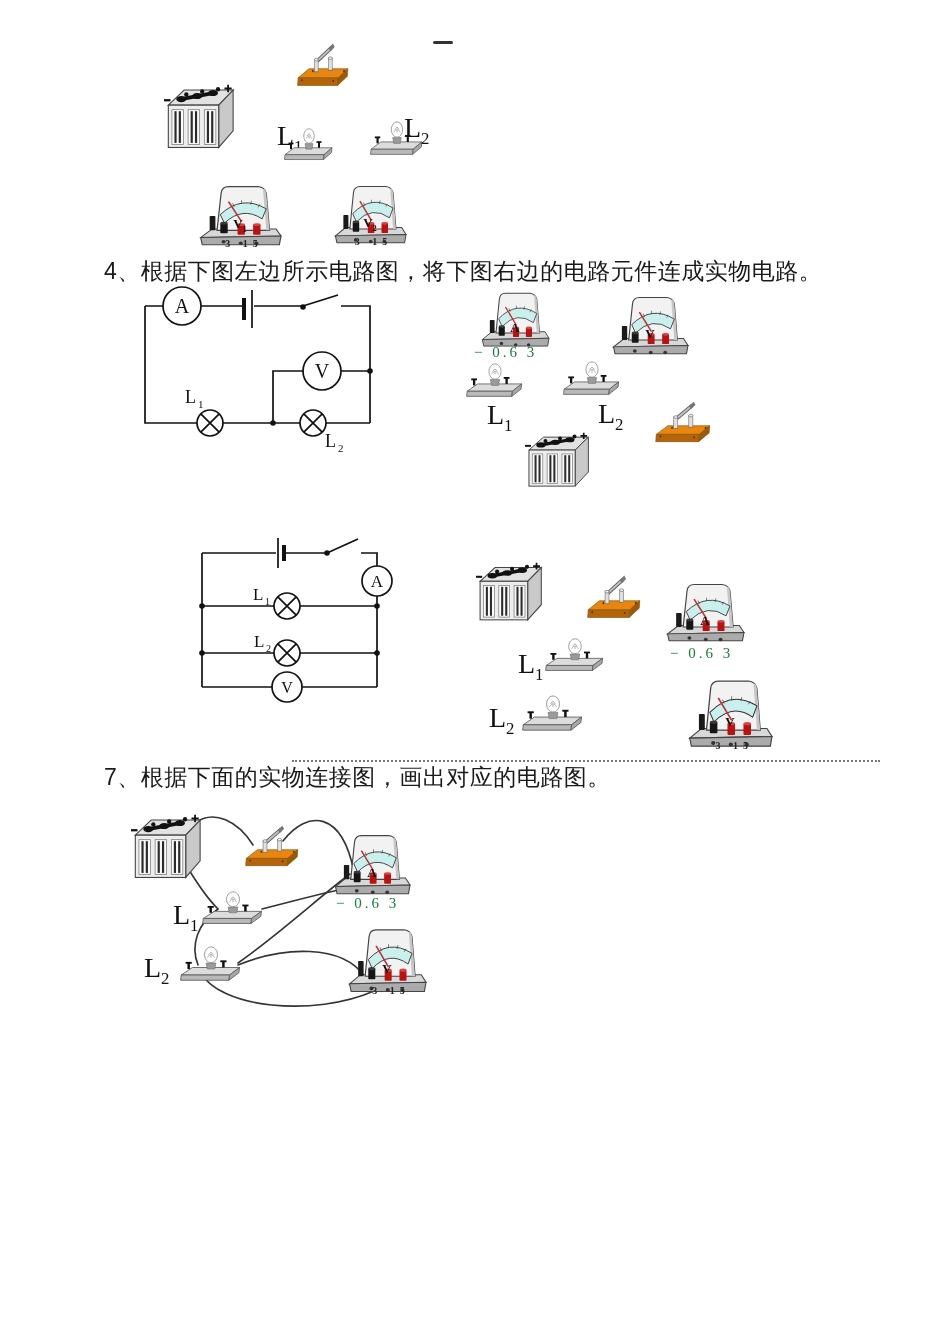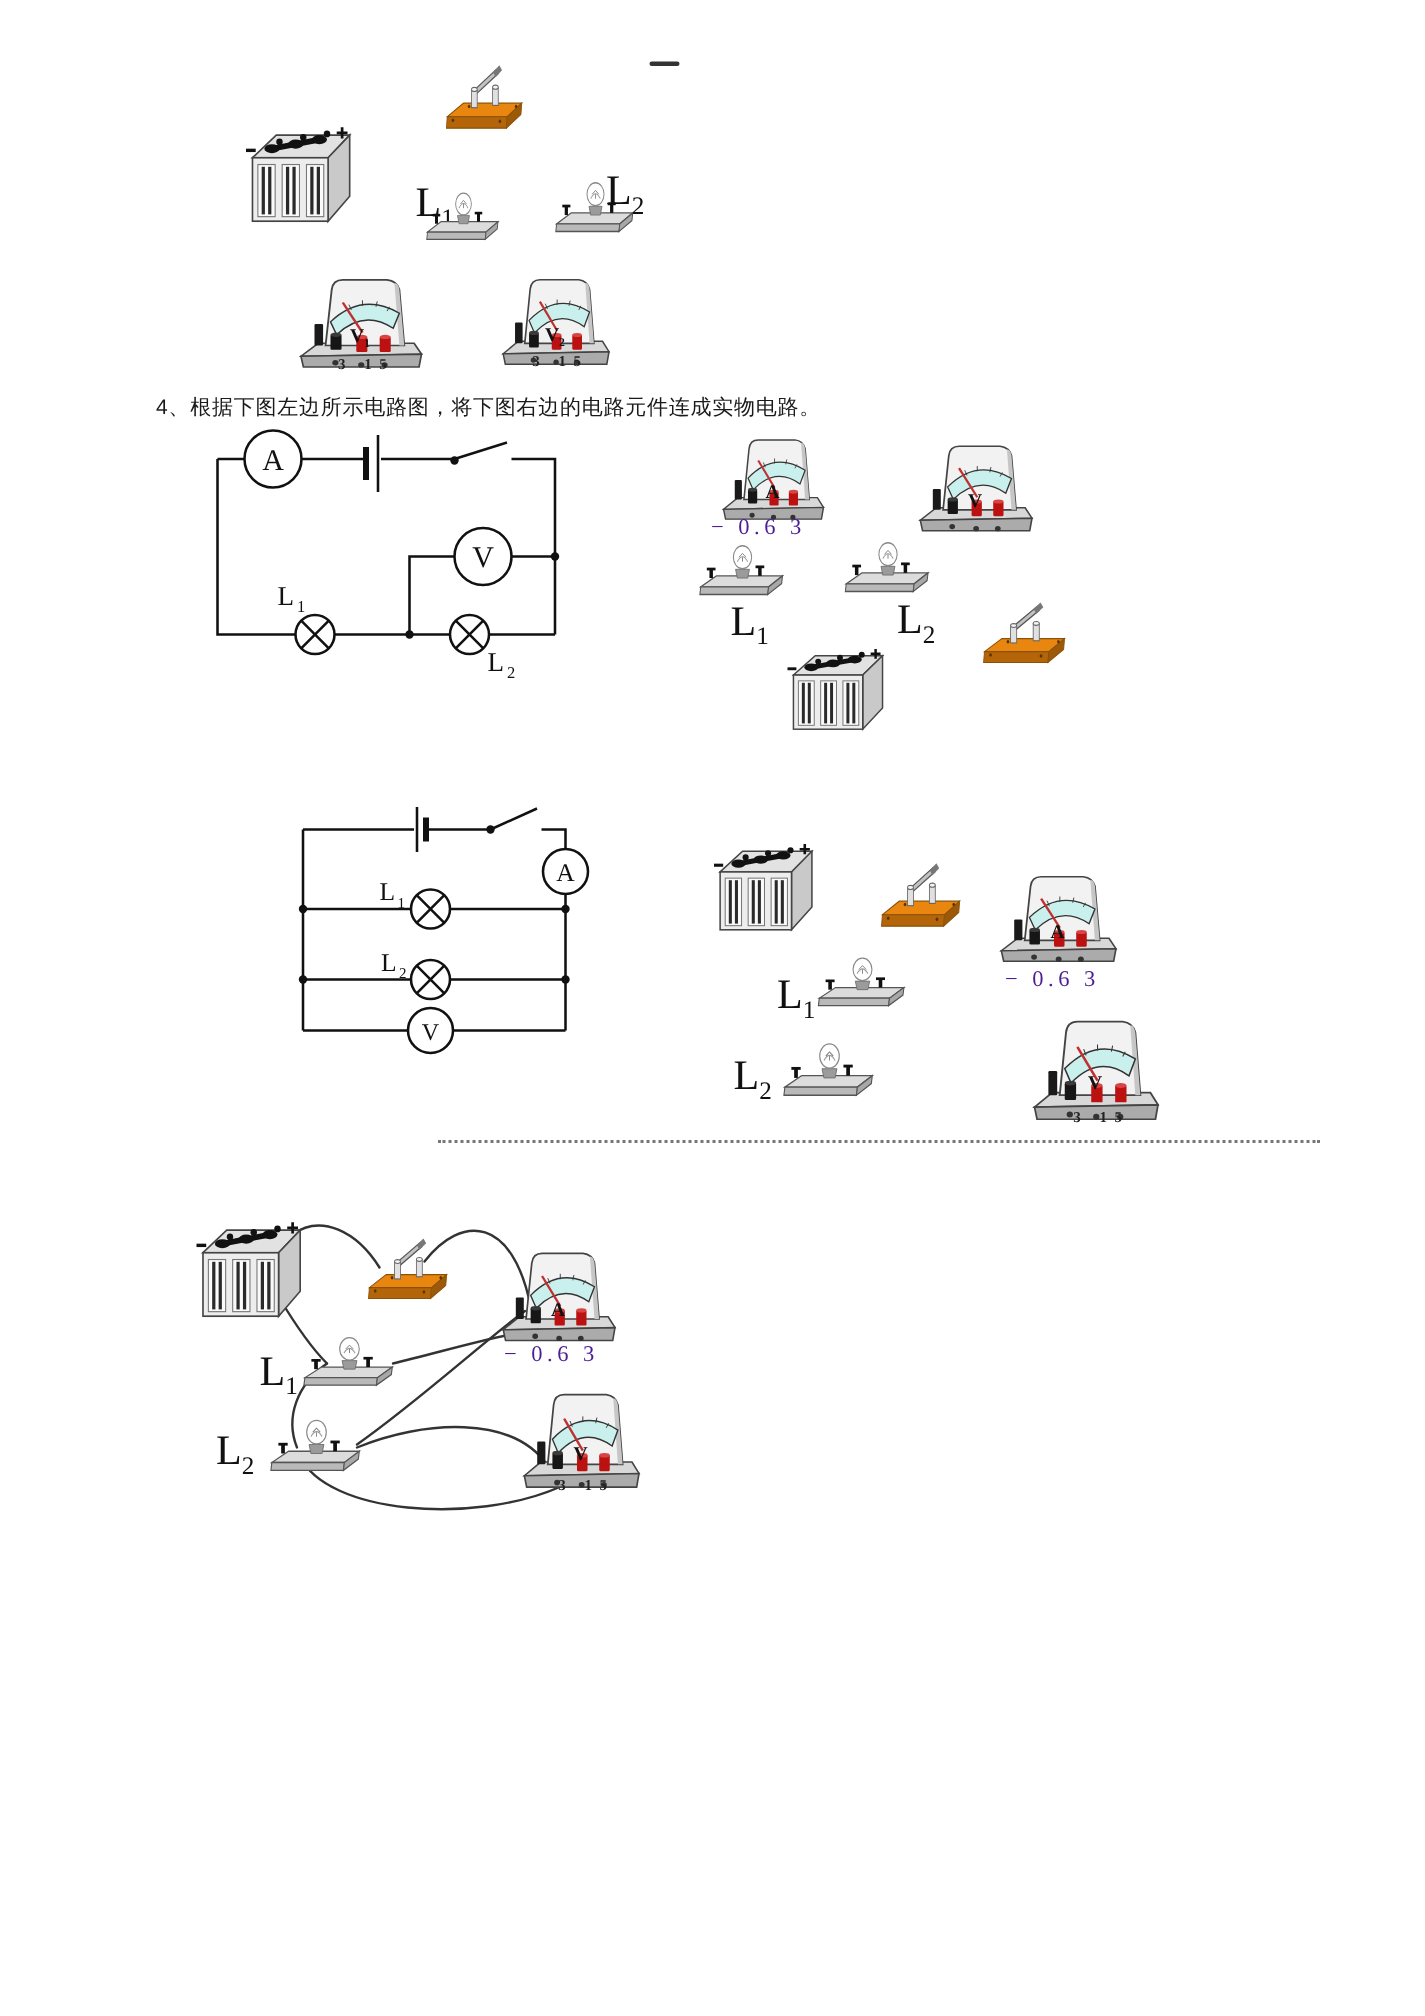--- a/index.html
+++ b/index.html
@@ -3,21 +3,21 @@
 <meta charset="utf-8">
 <style>
   html,body { margin:0; padding:0; background:#888; }
   .page {
     position:relative; width:950px; height:1344px; margin:0 auto;
     background:var(--page-bg,#fff);
     font-family:"Liberation Sans", sans-serif;
     overflow:hidden;
   }
   .q {
-    position:absolute; font-size:14px; line-height:23px;
+    position:absolute; font-size:23px; line-height:23px;
     color:var(--text,#1a1a1a); white-space:nowrap; letter-spacing:0.5px;
   }
   .comp { position:absolute; }
   .comp svg { width:100%; height:100%; display:block; overflow:visible; }
   .schematic { position:absolute; overflow:visible; }
   .lamp-label {
     position:absolute; font-family:"Liberation Serif", serif;
     font-size:28px; color:#111; line-height:1;
   }
   .lamp-label sub, .meter-letter sub { font-size:0.6em; }
@@ -27,21 +27,21 @@
     font-size:13px; color:#111; line-height:1; pointer-events:none;
   }
   .meter-range {
     position:absolute; bottom:0; left:10%; right:0; text-align:center;
     font-family:"Liberation Serif", serif; font-weight:bold;
     font-size:10px; color:#222; letter-spacing:5px; line-height:1;
     pointer-events:none;
   }
   .range-label {
     position:absolute; font-family:"Liberation Serif", serif;
-    font-size:15px; color:#4c1d95; letter-spacing:3px; white-space:nowrap;
+    font-size:15px; color:#15803d; letter-spacing:3px; white-space:nowrap;
     line-height:1;
   }
   .dash { position:absolute; background:#333; border-radius:2px; }
   .dotted-line { position:absolute; border-top:2px dotted #777; height:0; }
   .wires { position:absolute; overflow:visible; }
   .wires path { stroke:var(--wire,#333); stroke-width:1.6; fill:none; stroke-linecap:round; }
 </style>
 </head>
 <body>
 
@@ -311,20 +311,21 @@
   </div>
   <div class="comp" style="left:688px;top:677px;width:84px;height:74px">
     <svg viewBox="0 0 100 92" preserveAspectRatio="none">
         <use href="#sym-meter"></use>
       </svg>
     <span class="meter-letter"><span>V</span></span>
     <span class="meter-range">3 15</span>
   </div>
 
   <div class="dotted-line" style="left:292px;top:760px;width:588px"></div>
+  <div class="q" style="left:104px;top:766px">7、根据下面的实物连接图，画出对应的电路图。</div>
 
   <svg class="wires" style="left:110px;top:795px" width="440" height="228">
     <path d="M85,28 C104,14 128,26 143,50"></path>
     <path d="M173,46 C198,14 232,16 244,77"></path>
     <path d="M76,70 C88,90 98,104 108,114"></path>
     <path d="M108,114 C88,128 80,150 88,170"></path>
     <path d="M152,114 C185,106 226,94 245,92"></path>
     <path d="M128,168 C168,140 214,98 240,79"></path>
     <path d="M90,176 C108,214 205,222 264,196"></path>
     <path d="M128,170 C172,152 232,148 255,182"></path>

